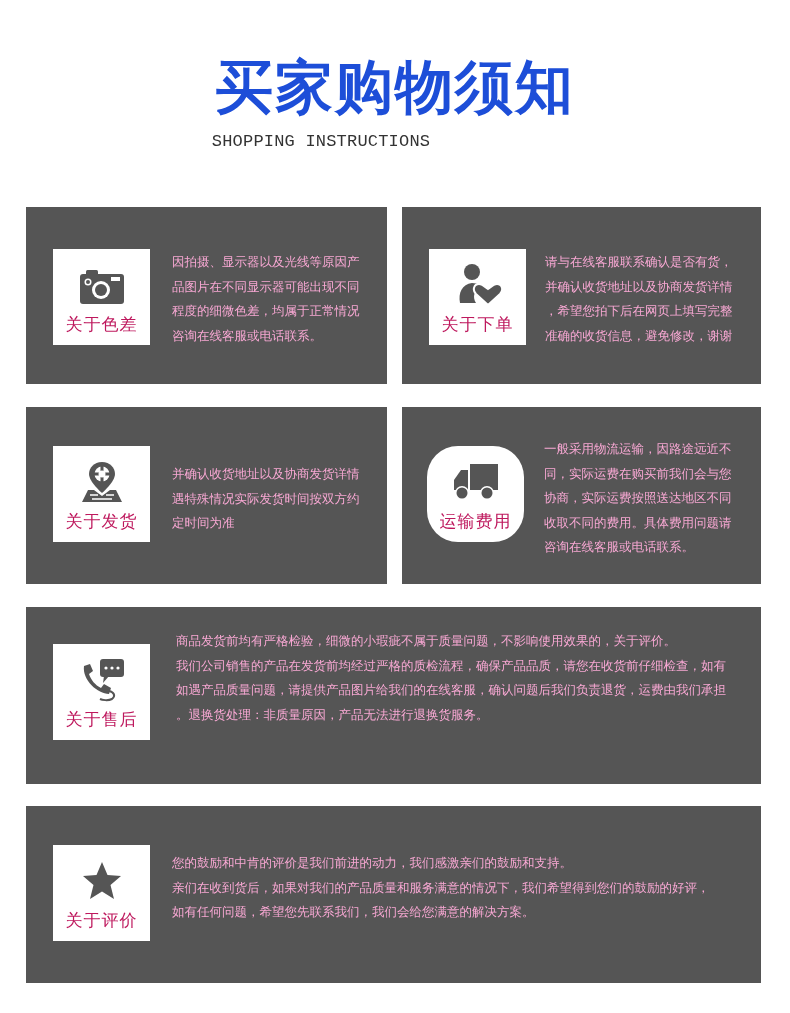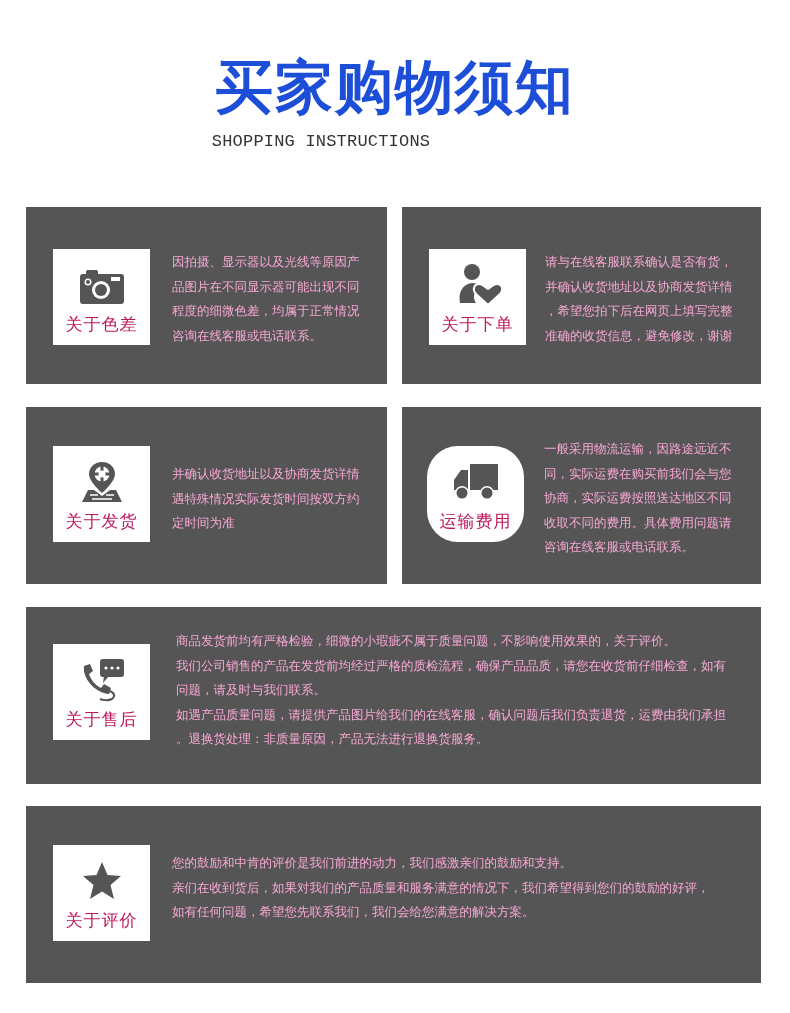--- a/index.html
+++ b/index.html
@@ -131,21 +131,20 @@
       <circle cx="34" cy="10" r="1.6" fill="#ffffff"></circle>
       <circle cx="40" cy="10" r="1.6" fill="#ffffff"></circle>
       <path d="M6 8 L12 6 L15 13 L11 16 C13 22 17 27 23 30 L26 26 L33 30 L31 36 C20 36 4 22 6 8 Z" fill="#555555"></path>
       <path d="M31 33 C36 34 38 38 34 41 C30 43 24 42 22 41" fill="none" stroke="#555555" stroke-width="2"></path>
     </svg>
     <div class="icon-label">关于售后</div>
   </div>
   <div class="text" style="left:150px; top:22px;">
     <p>商品发货前均有严格检验，细微的小瑕疵不属于质量问题，不影响使用效果的，关于评价。</p>
     <p>我们公司销售的产品在发货前均经过严格的质检流程，确保产品品质，请您在收货前仔细检查，如有</p>
-    <p>问题，请及时与我们联系。</p>
     <p>如遇产品质量问题，请提供产品图片给我们的在线客服，确认问题后我们负责退货，运费由我们承担</p>
     <p>。退换货处理：非质量原因，产品无法进行退换货服务。</p>
   </div>
 </div>
 
 <div class="panel" style="left:26px; top:806px; width:735px; height:177px;">
   <div class="icon-box" style="left:27px; top:39px;">
     <svg viewBox="0 0 48 44">
       <path d="M24 3 L29.5 16 L43 17 L32.5 26 L36 40 L24 32.5 L12 40 L15.5 26 L5 17 L18.5 16 Z" fill="#555555"></path>
     </svg>

